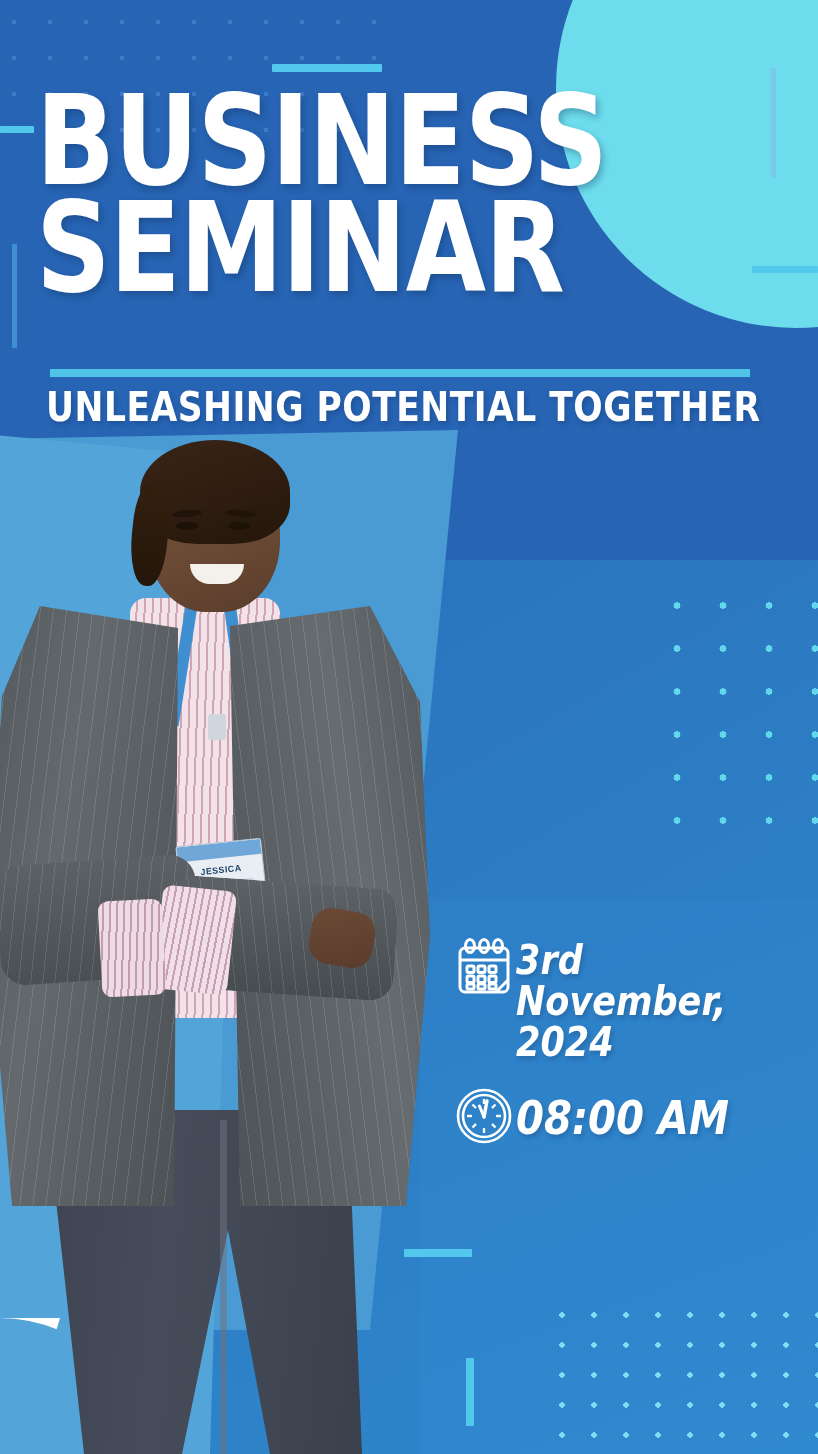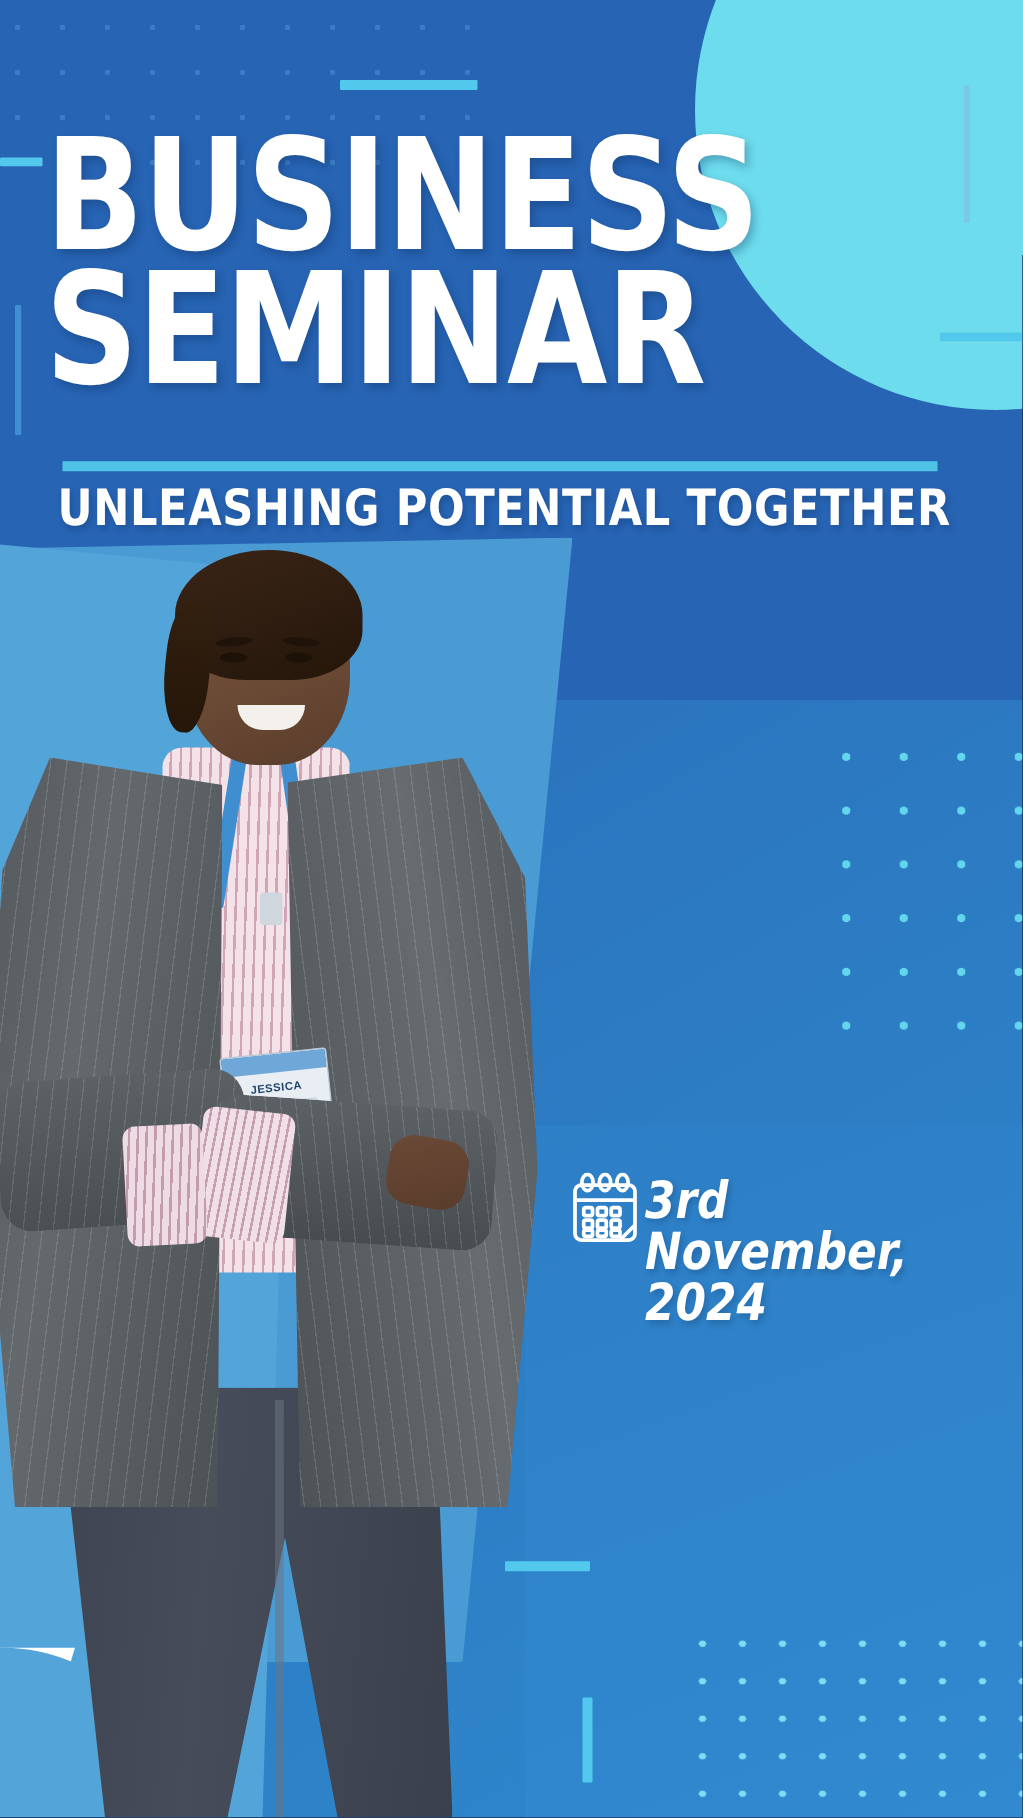--- a/index.html
+++ b/index.html
@@ -43,21 +43,21 @@
   
   .bar{position:absolute;background:#52c9ec;border-radius:1px;}
   .bar-top{left:272px;top:64px;width:110px;height:8px;}
   .bar-vtop{left:771px;top:68px;width:5px;height:110px;background:#79c9e8;}
   .bar-right{left:752px;top:266px;width:66px;height:7px;}
   .bar-leftv{left:12px;top:244px;width:5px;height:104px;background:#3f8fd2;}
   .bar-lefts{left:0px;top:126px;width:34px;height:7px;}
   .bar-lowh{left:404px;top:1249px;width:68px;height:8px;}
   .bar-lowv{left:466px;top:1358px;width:8px;height:68px;}
   
-  .headline{position:absolute;left:36px;top:104px;width:760px;}
+  .headline{position:absolute;left:36px;top:88px;width:760px;}
   .title-line{
     color:#ffffff;
     font-family:"Liberation Sans Narrow","DejaVu Sans Condensed","Liberation Sans",sans-serif;
     font-weight:bold; font-size:124px; line-height:0.86;
     letter-spacing:-1px;
     transform:scaleX(0.93); transform-origin:left center;
     text-shadow:3px 4px 7px rgba(10,40,80,.30);
     white-space:nowrap;
   }
   .divider{position:absolute;left:50px;top:369px;width:700px;height:8px;background:#4ec3e6;}
@@ -235,16 +235,37 @@
           <rect x="33" y="38" width="7" height="6.5" rx="1.5"></rect>
           <rect x="11" y="46" width="7" height="5" rx="1.5"></rect>
           <rect x="22" y="46" width="7" height="5" rx="1.5"></rect>
           <rect x="33" y="46" width="7" height="5" rx="1.5"></rect>
           <path d="M40 54 L52 42"></path>
         </svg>
       </div>
       <div class="info-text">3rd November, 2024</div>
     </div>
 
+    <div class="info-row time">
+      <div class="info-ico">
+        <svg width="58" height="58" viewBox="0 0 58 58" fill="none" stroke="#ffffff" stroke-width="2.6">
+          <circle cx="29" cy="29" r="26"></circle>
+          <circle cx="29" cy="29" r="21"></circle>
+          <g stroke-width="2.4">
+            <line x1="29" y1="12" x2="29" y2="17"></line>
+            <line x1="29" y1="41" x2="29" y2="46"></line>
+            <line x1="12" y1="29" x2="17" y2="29"></line>
+            <line x1="41" y1="29" x2="46" y2="29"></line>
+            <line x1="17.5" y1="17.5" x2="21" y2="21"></line>
+            <line x1="40.5" y1="17.5" x2="37" y2="21"></line>
+            <line x1="17.5" y1="40.5" x2="21" y2="37"></line>
+            <line x1="40.5" y1="40.5" x2="37" y2="37"></line>
+          </g>
+          <path d="M29 30 L32 14" stroke-width="3.4" stroke-linecap="round"></path>
+          <path d="M29 30 L24.5 19" stroke-width="3" stroke-linecap="round"></path>
+        </svg>
+      </div>
+      <div class="info-text big">08:00 AM</div>
+    </div>
 
   </div>
 
 </div>
 
 </body></html>

